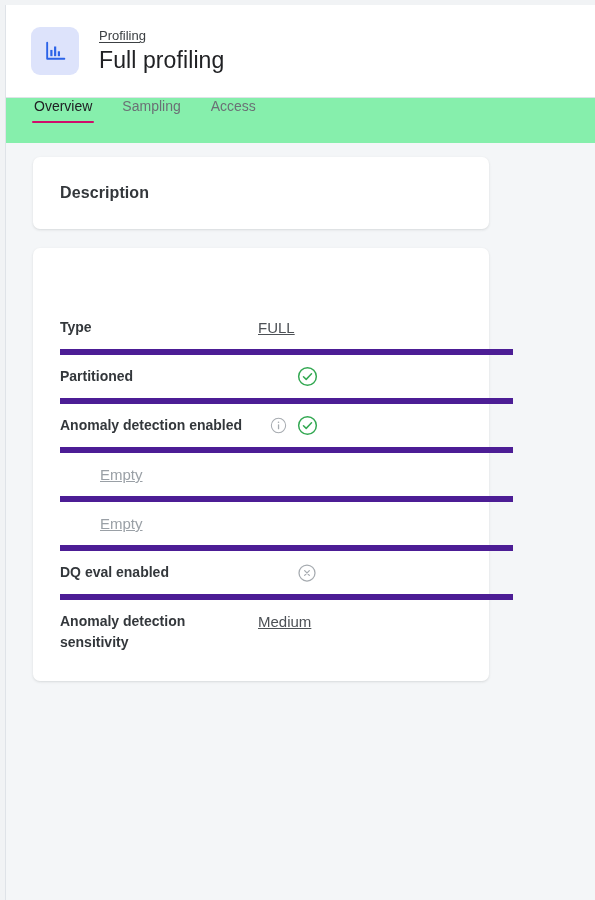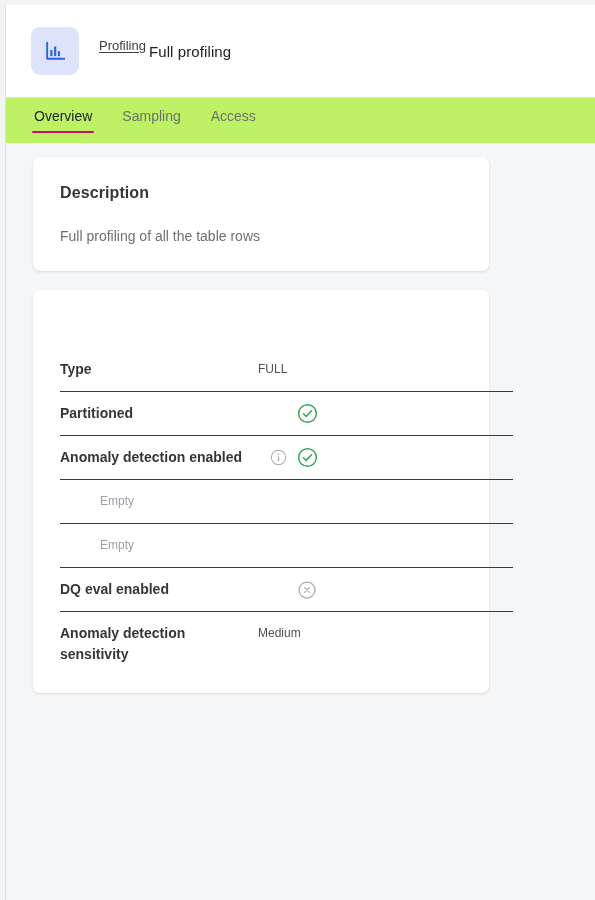--- a/index.html
+++ b/index.html
@@ -52,50 +52,50 @@
     background: #dde3fb;
     display: flex;
     align-items: center;
     justify-content: center;
     flex: 0 0 48px;
   }
 
   .header-texts {
     margin-left: 20px;
     display: flex;
-    flex-direction: row;
+    flex-direction: column;
     gap: 3px;
   }
 
   .breadcrumb-link {
     font-size: 13px;
     line-height: 16px;
     color: #3c4043;
     text-decoration: underline;
     text-underline-offset: 2px;
     cursor: pointer;
     width: fit-content;
   }
 
   .page-title {
-    font-size: 15px;
+    font-size: 23px;
     line-height: 27px;
     font-weight: 400;
     color: #202124;
     letter-spacing: 0.1px;
   }
 
   
   .tabs-bar {
     display: flex;
-    align-items: center;
+    align-items: flex-start;
     gap: 26px;
     padding: 0 0 0 26px;
     height: 45px;
-    background: #bef264;
+    background: #86efac;
   }
 
   .tab {
     position: relative;
     font-size: 14px;
     line-height: 17px;
     color: #6b7075;
     padding: 0 2px 8px 2px;
     cursor: pointer;
     white-space: nowrap;
@@ -149,47 +149,48 @@
   .info-table {
     margin-top: 32px;
     width: 453px;
   }
 
   .info-row {
     display: flex;
     align-items: flex-start;
     min-height: 40px;
     padding: 11px 0 11px 0;
-    border-bottom: 1px solid #4c1d95;
+    border-bottom: 6px solid #4c1d95;
   }
 
   .info-row:last-child {
     border-bottom: none;
     padding-bottom: 2px;
   }
 
   .info-label {
     flex: 0 0 198px;
     max-width: 198px;
     font-size: 14px;
     line-height: 21px;
     font-weight: bold;
     color: #33373b;
     padding-right: 8px;
   }
 
   .info-value {
     flex: 1 1 auto;
-    font-size: 12px;
+    font-size: 15px;
     line-height: 21px;
     color: #4d5156;
     display: flex;
     align-items: center;
     gap: 10px;
     min-height: 21px;
+    text-decoration: underline;
   }
 
   .info-value.empty {
     color: #9aa0a6;
     margin-left: 40px;
   }
 
   .info-value.icon-only {
     padding-left: 12px;
   }
@@ -244,21 +245,20 @@
       </div>
       <div class="tab">
         <span>Access</span>
       </div>
     </div>
 
     <div class="cards-area">
 
       <div class="card">
         <div class="card-title">Description</div>
-        <div class="card-body-text">Full profiling of all the table rows</div>
       </div>
 
       <div class="card">
 
         <div class="info-table">
 
           <div class="info-row">
             <div class="info-label">Type</div>
             <div class="info-value">FULL</div>
           </div>

